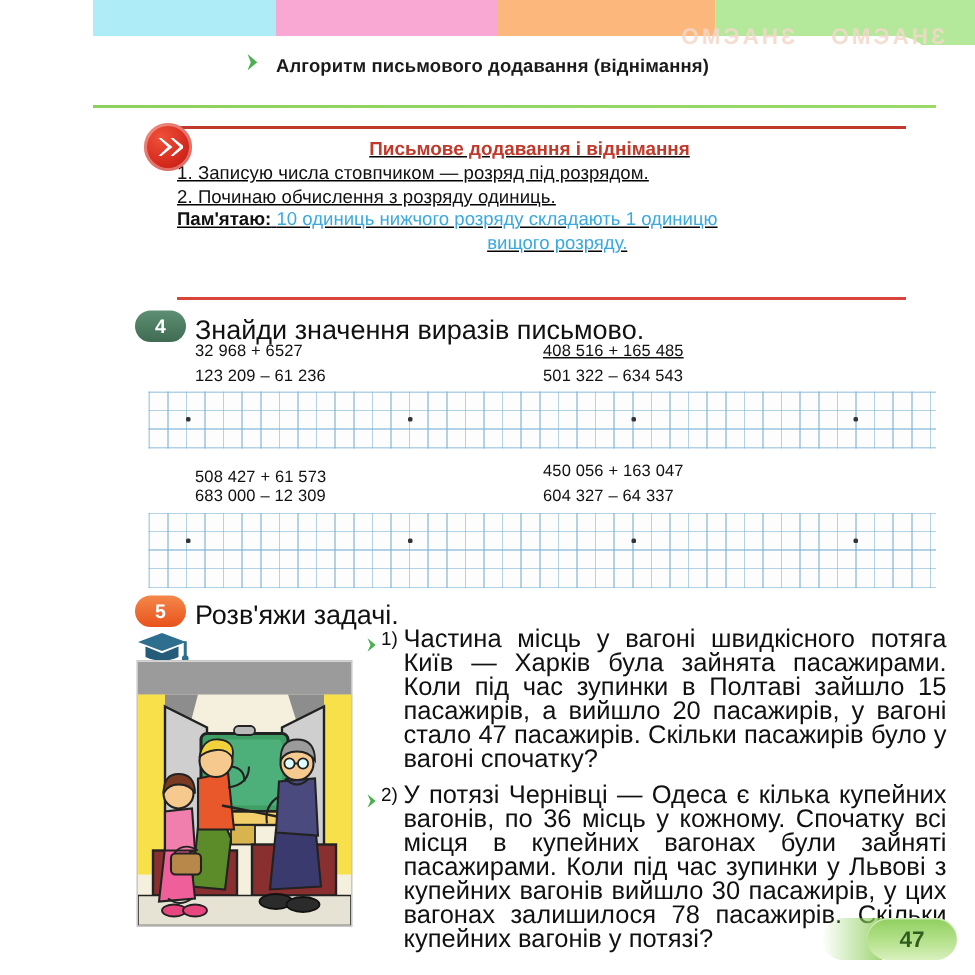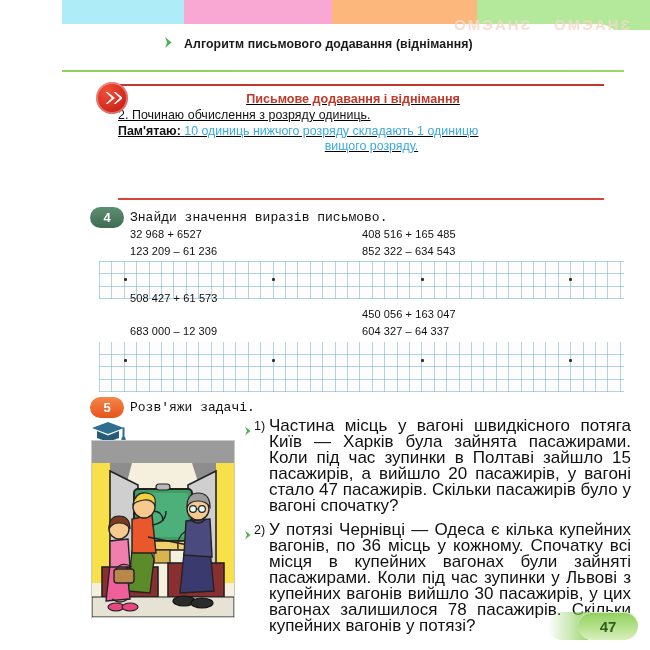--- a/index.html
+++ b/index.html
@@ -75,21 +75,21 @@
 
   
   .numbadge{
     position:absolute;width:34px;height:21px;border-radius:11px;
     color:#fff;font-weight:bold;font-size:13px;
     display:flex;align-items:center;justify-content:center;
   }
   .numbadge.green{background:linear-gradient(180deg,#5e8f73,#3f6b52);}
   .numbadge.orange{background:linear-gradient(180deg,#f4874a,#e8531c);}
 
-  .ex-title{position:absolute;font-size:13px;color:#111;font-weight:normal;font-family:Liberation Mono, monospace;}
+  .ex-title{position:absolute;font-size:18px;color:#111;font-weight:normal;}
 
   .expr{
     position:absolute;font-size:11px;color:#111;white-space:nowrap;
     letter-spacing:.1px;
   }
 
   
   .gridstrip{
     position:absolute;
     background-color:#fdfdfd;
@@ -160,46 +160,47 @@
   <div class="rule-top"></div>
 
   <div class="chevbadge">
     <svg width="20" height="16" viewBox="0 0 20 16">
       <path d="M2 2 L8 8 L2 14 L0.5 14 L5.5 8 L0.5 2 Z" fill="#fff" transform="translate(3,0) scale(1.25,1)"></path>
       <path d="M2 2 L8 8 L2 14 L0.5 14 L5.5 8 L0.5 2 Z" fill="#fff" transform="translate(11,0) scale(1.25,1)"></path>
     </svg>
   </div>
 
   <div class="rule-title">Письмове додавання і віднімання</div>
+  <div class="rule-line">1. Записую числа стовпчиком — розряд під розрядом.</div>
   <div class="rule-line">2. Починаю обчислення з розряду одиниць.</div>
   <div class="rule-remember">
     <b>Пам'ятаю:</b>
     <span class="blue">10 одиниць нижчого розряду складають 1 одиницю</span>
   </div>
   <div class="rule-remember blue">вищого розряду.</div>
 
   <div class="rule-bot"></div>
 </div>
 
 <div class="numbadge green" style="left:90px;top:207px;">4</div>
 <div class="ex-title" style="left:130px;top:210px;">Знайди значення виразів письмово.</div>
 
 <div class="expr" style="left:130px;top:228px;">32 968 + 6527</div>
-<div class="expr" style="left:362px;top:228px;">408 516 + 165 485</div>
+<div class="expr" style="left:362px;top:228px;text-decoration:underline;">408 516 + 165 485</div>
 <div class="expr" style="left:130px;top:245px;">123 209 – 61 236</div>
-<div class="expr" style="left:362px;top:245px;">852 322 – 634 543</div>
+<div class="expr" style="left:362px;top:245px;">501 322 – 634 543</div>
 
 <div class="gridstrip" style="left:99px;top:261px;width:525px;height:38px;">
   <div class="dot" style="left:25px;top:17px;"></div>
   <div class="dot" style="left:173px;top:17px;"></div>
   <div class="dot" style="left:322px;top:17px;"></div>
   <div class="dot" style="left:470px;top:17px;"></div>
 </div>
 
-<div class="expr" style="left:130px;top:292px;">508 427 + 61 573</div>
+<div class="expr" style="left:130px;top:312px;">508 427 + 61 573</div>
 <div class="expr" style="left:362px;top:308px;">450 056 + 163 047</div>
 <div class="expr" style="left:130px;top:325px;">683 000 – 12 309</div>
 <div class="expr" style="left:362px;top:325px;">604 327 – 64 337</div>
 
 <div class="gridstrip" style="left:99px;top:342px;width:525px;height:50px;">
   <div class="dot" style="left:25px;top:17px;"></div>
   <div class="dot" style="left:173px;top:17px;"></div>
   <div class="dot" style="left:322px;top:17px;"></div>
   <div class="dot" style="left:470px;top:17px;"></div>
 </div>

